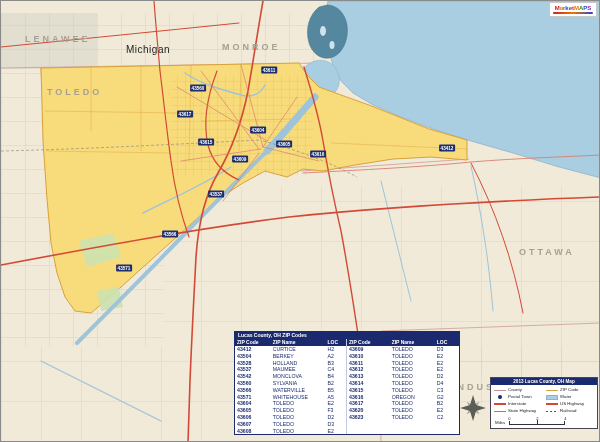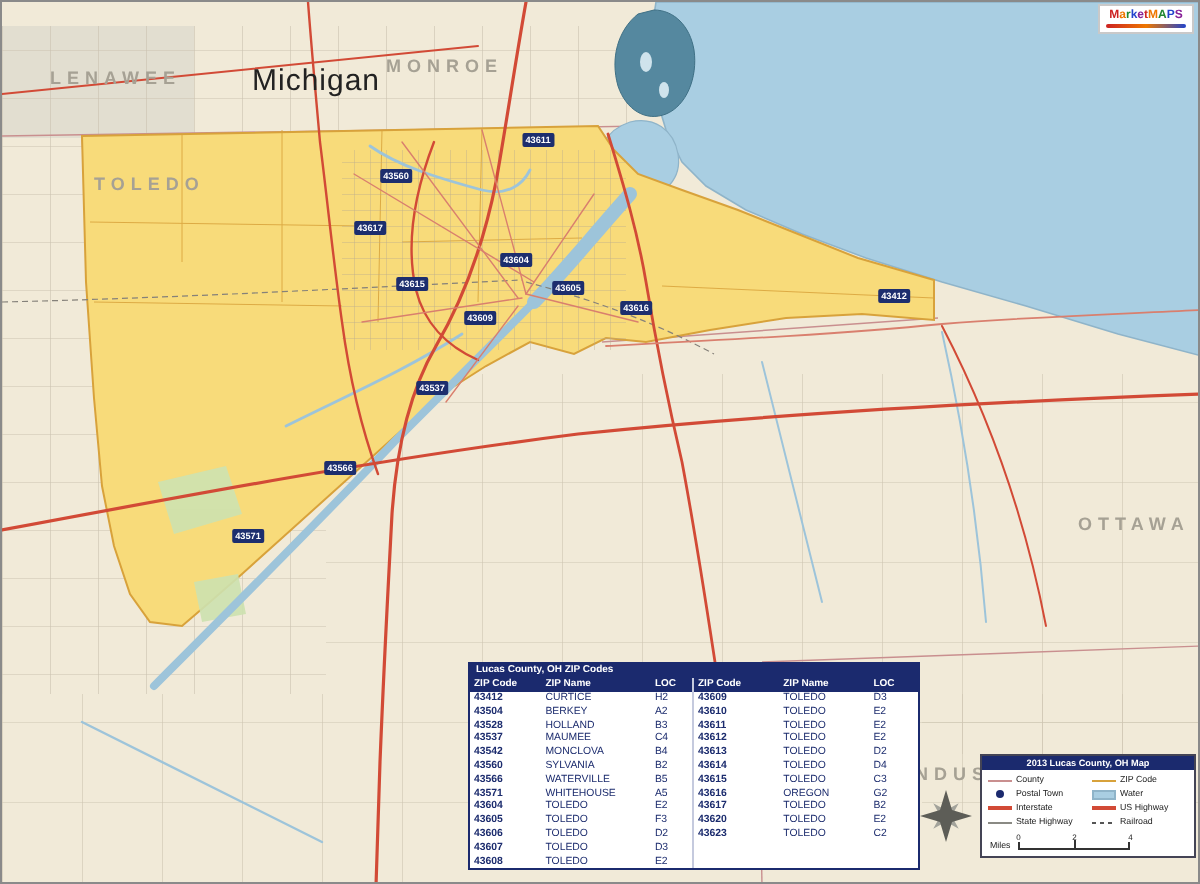--- a/index.html
+++ b/index.html
@@ -16,21 +16,21 @@
   .logo { position:absolute; right:2px; top:1px; width:48px; height:15px; background:#fff;
           border:1px solid #c9c9c9; z-index:30; display:flex; flex-direction:column;
           align-items:center; justify-content:center; }
   .logo-text { font-size:6px; font-weight:bold; line-height:7px; }
   .logo-swoosh { width:40px; height:2px; border-radius:2px;
                  background:linear-gradient(90deg,#cc2222,#ee7700,#2244cc); }
 
   
   .county-label { position:absolute; color:#a6a194; font-size:9px; font-weight:bold;
                   letter-spacing:3px; white-space:nowrap; z-index:10;text-align:right; }
-  .county-label.state { color:#222; letter-spacing:0.5px; font-weight:normal; font-size:15px; }
+  .county-label.state { color:#222; letter-spacing:0.5px; font-weight:normal; font-size:10px;margin-top:12px; }
   .zip-marker { position:absolute; transform:translate(-50%,-50%); background:#1d2e6e;
                 color:#fff; font-size:4.6px; font-weight:bold; padding:0.5px 1.5px;
                 border-radius:1px; line-height:1.3; z-index:11; white-space:nowrap; }
 
   
   .zip-table { position:absolute; left:233px; top:330px; width:226px; background:#fff;
                border:1px solid #1b2a6e; z-index:20; }
   .zip-table-title { background:#1b2a6e; color:#fff; font-size:5px; line-height:7px;
                      padding:0 3px; font-weight:bold; }
   .zip-tables { display:flex; align-items:flex-start; }
@@ -165,23 +165,23 @@
         <path d="M262,146 L296,96"></path>
         <path d="M180,160 L260,148"></path>
         <path d="M222,200 L258,152"></path>
       </g>
     </g>
   </svg>
 
   <div id="label-layer">
       <div class="county-label" style="left: 24px; top: 33px;">LENAWEE</div>
       <div class="county-label state" style="left: 125px; top: 31px;">Michigan</div>
-      <div class="county-label" style="left: 192px; top: 27px;">MONROE</div>
+      <div class="county-label" style="left: 192px; top: 41px; padding-left: 29px;">MONROE</div>
       <div class="county-label" style="left: 46px; top: 86px;">TOLEDO</div>
-      <div class="county-label" style="left: 518px; top: 256px; margin-left: 20px;">OTTAWA</div>
+      <div class="county-label" style="left: 518px; top: 246px;">OTTAWA</div>
       <div class="county-label" style="left: 438px; top: 381px;">SANDUSKY</div>
     </div>
   <div id="marker-layer">
       <div class="zip-marker" style="left: 268px; top: 69px;">43611</div>
       <div class="zip-marker" style="left: 197px; top: 87px;">43560</div>
       <div class="zip-marker" style="left: 184px; top: 113px;">43617</div>
       <div class="zip-marker" style="left: 205px; top: 141px;">43615</div>
       <div class="zip-marker" style="left: 257px; top: 129px;">43604</div>
       <div class="zip-marker" style="left: 283px; top: 143px;">43605</div>
       <div class="zip-marker" style="left: 239px; top: 158px;">43609</div>

